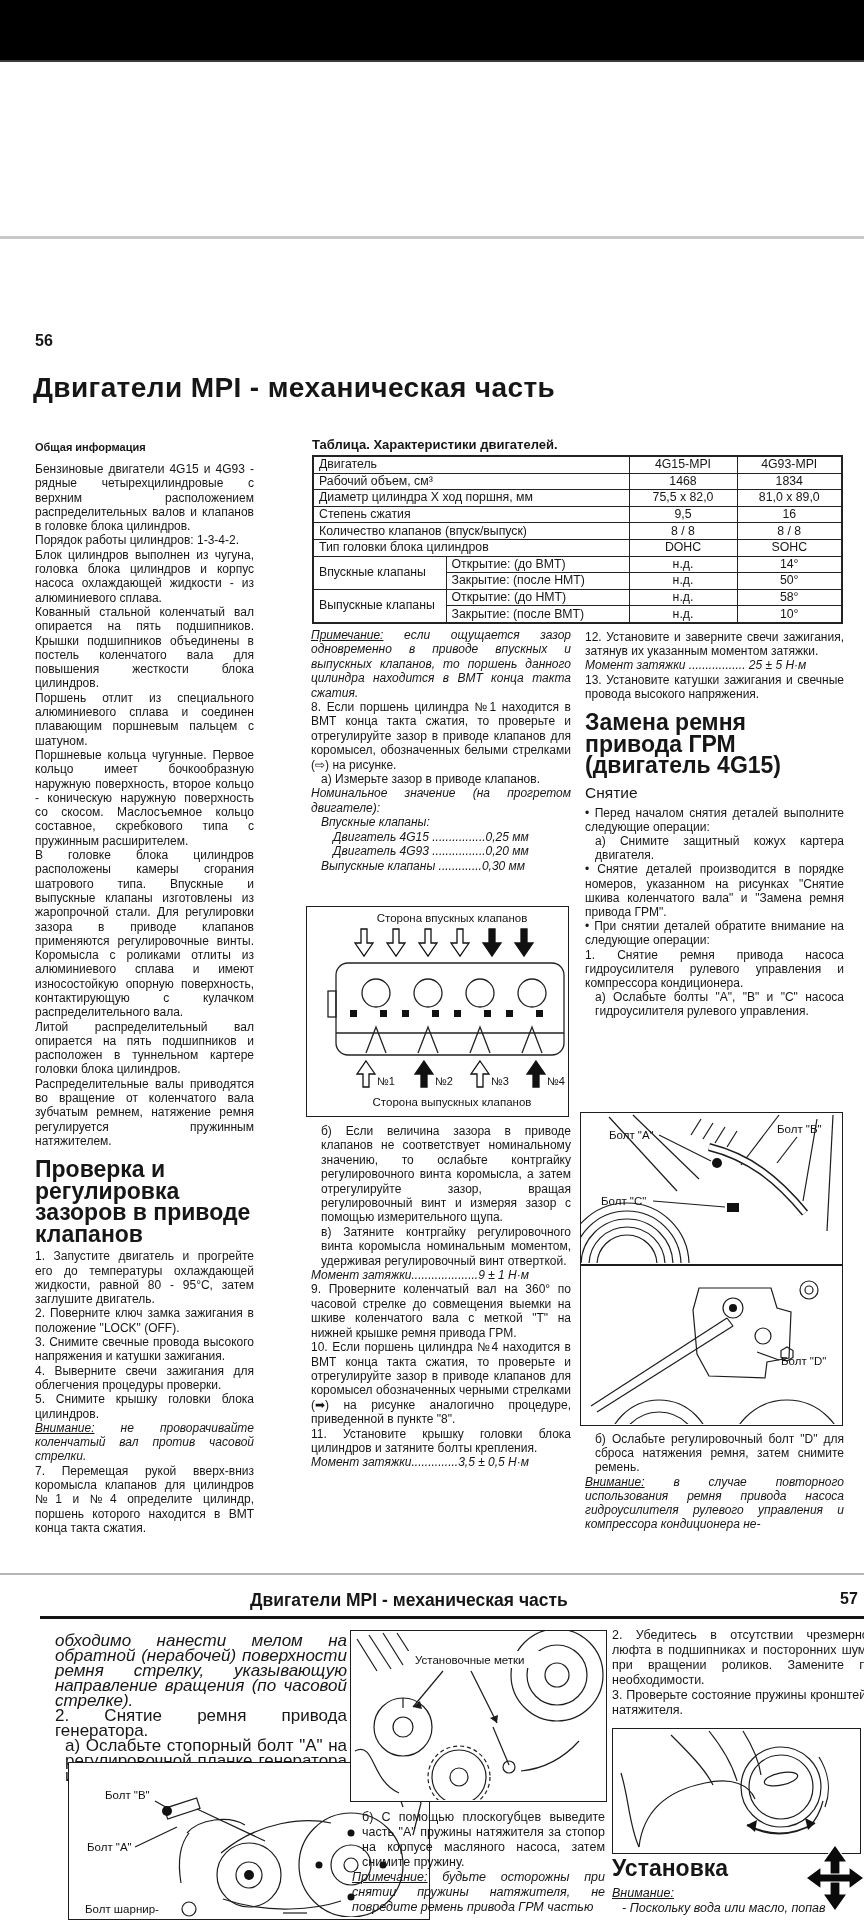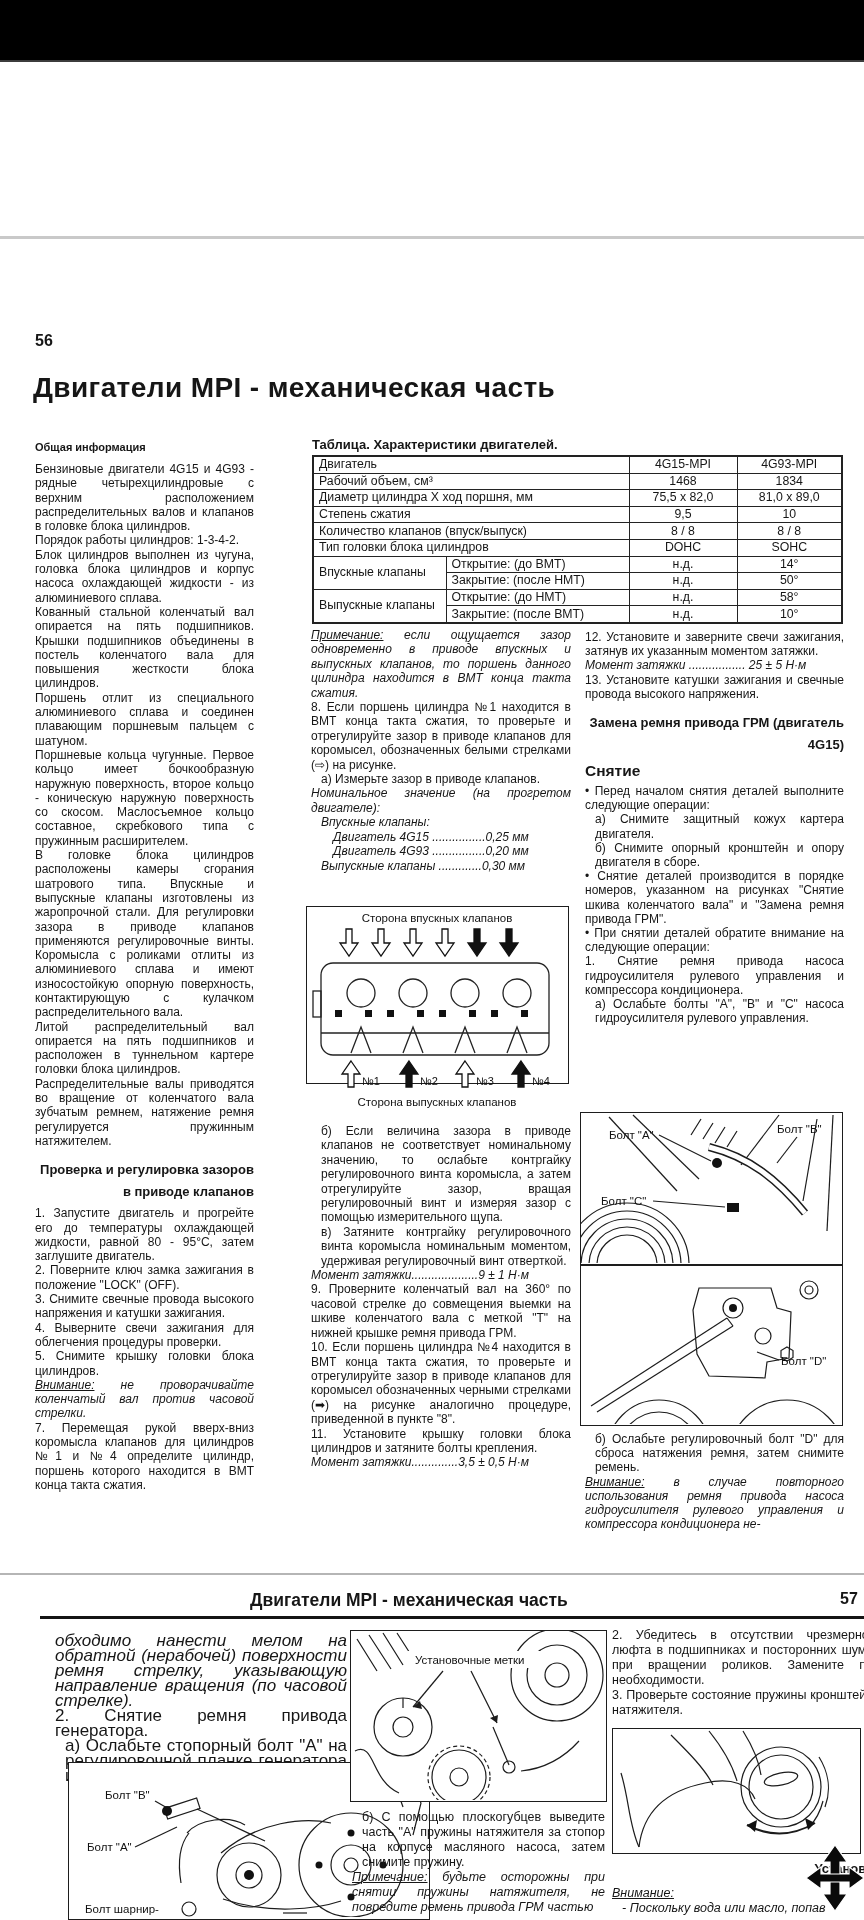--- a/index.html
+++ b/index.html
@@ -13,39 +13,39 @@
   .pagenum56 { position:absolute; left:35px; top:332px; font-size:16px; font-weight:700; }
   .title56 { position:absolute; left:33px; top:372px; margin:0; font-size:28px; font-weight:700; letter-spacing:.4px; white-space:nowrap; }
 
   .col { position:absolute; font-size:12px; line-height:14.3px; text-align:justify; }
   .col p { margin:0; }
   .it { font-style:italic; }
   .u { text-decoration:underline; }
   .ind1 { padding-left:10px; }
   .ind2 { padding-left:22px; }
   .h17 { font-size:11px; line-height:20px; font-weight:700; margin:0 0 5px; text-align:left; }
-  .h19 { font-size:13px; line-height:21.5px; font-weight:700; margin:0 0 4px; text-align:right; }
-  .h16 { font-size:15.5px; line-height:18px; font-weight:700; margin:7px 0 4px; text-align:left; }
+  .h19 { font-size:23px; line-height:21.5px; font-weight:700; margin:0 0 4px; text-align:left; }
+  .h16 { font-size:15.5px; line-height:18px; font-weight:400; margin:7px 0 4px; text-align:left; }
   .mt { margin-top:11px !important; }
 
   .c1 { left:35px; top:437px; width:219px; }
   .c2a { left:311px; top:628px; width:260px; line-height:14.4px; }
   .c2b { left:311px; top:1124px; width:260px; line-height:14.4px; }
   .c3a { left:585px; top:630px; width:259px; line-height:14.2px; }
   .c3b { left:585px; top:1432px; width:259px; line-height:14.2px; }
 
   .tcap { position:absolute; left:312px; top:437px; font-size:13px; font-weight:700; }
   table.spec { position:absolute; left:312px; top:455px; width:529px; border-collapse:collapse; font-size:12.3px; border:2px solid #222; table-layout:fixed; }
   table.spec td { border:1.4px solid #232323; padding:0 5px; height:15.6px; line-height:13px; overflow:hidden; white-space:nowrap; }
   table.spec td.val { text-align:center; }
   table.spec td.grp { vertical-align:middle; }
 
   .fig { position:absolute; border:1.6px solid #1d1d1d; background:#fff; box-sizing:border-box; }
   .fig svg { display:block; }
-  .figA { left:306px; top:906px; width:263px; height:178px; }
+  .figA { left:306px; top:906px; width:263px; height:211px;padding-left:15px; }
   .figB { left:580px; top:1112px; width:263px; height:153px; }
   .figC { left:580px; top:1265px; width:263px; height:161px; }
   .figD { left:68px;  top:1762px; width:362px; height:158px; }
   .figE { left:350px; top:1630px; width:257px; height:172px; }
   .figF { left:612px; top:1728px; width:249px; height:126px; }
   svg text { font-family:"Liberation Sans", sans-serif; fill:#111; }
 
   .hdr57 { position:absolute; left:250px; top:1590px; margin:0; font-size:17.5px; font-weight:700; white-space:nowrap; }
   .pagenum57 { position:absolute; left:840px; top:1590px; font-size:16px; font-weight:700; }
   .hdr57line { position:absolute; left:40px; top:1616px; width:824px; height:3px; background:#141414; }
@@ -110,21 +110,21 @@
         <td class="val">1834</td>
       </tr>
       <tr>
         <td colspan="2">Диаметр цилиндра X ход поршня, мм</td>
         <td class="val">75,5 x 82,0</td>
         <td class="val">81,0 x 89,0</td>
       </tr>
       <tr>
         <td colspan="2">Степень сжатия</td>
         <td class="val">9,5</td>
-        <td class="val">10</td>
+        <td class="val">16</td>
       </tr>
       <tr>
         <td colspan="2">Количество клапанов (впуск/выпуск)</td>
         <td class="val">8 / 8</td>
         <td class="val">8 / 8</td>
       </tr>
       <tr>
         <td colspan="2">Тип головки блока цилиндров</td>
         <td class="val">DOHC</td>
         <td class="val">SOHC</td>
@@ -224,21 +224,20 @@
   </div>
 
   <div class="col c3a">
     <p>12. Установите и заверните свечи зажигания, затянув их указанным моментом затяжки.</p>
     <p class="it">Момент затяжки ................. 25 ± 5 Н·м</p>
     <p>13. Установите катушки зажигания и свечные провода высокого напряжения.</p>
     <h2 class="h19 mt">Замена ремня привода ГРМ (двигатель 4G15)</h2>
     <h3 class="h16">Снятие</h3>
     <p>• Перед началом снятия деталей выполните следующие операции:</p>
     <p class="ind1">а) Снимите защитный кожух картера двигателя.</p>
-    <p class="ind1">б) Снимите опорный кронштейн и опору двигателя в сборе.</p>
     <p>• Снятие деталей производится в порядке номеров, указанном на рисунках "Снятие шкива коленчатого вала" и "Замена ремня привода ГРМ".</p>
     <p>• При снятии деталей обратите внимание на следующие операции:</p>
     <p>1. Снятие ремня привода насоса гидроусилителя рулевого управления и компрессора кондиционера.</p>
     <p class="ind1">а) Ослабьте болты "А", "В" и "С" насоса гидроусилителя рулевого управления.</p>
   </div>
 
   <div class="fig figB">
     <svg width="260" height="150" viewBox="0 0 260 150">
       <g stroke="#1c1c1c" stroke-width="1.2" fill="none">
         <path d="M28,4 L96,78"></path>

